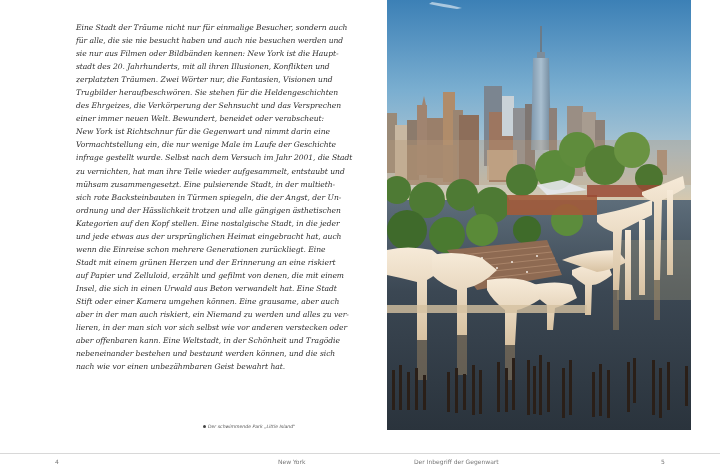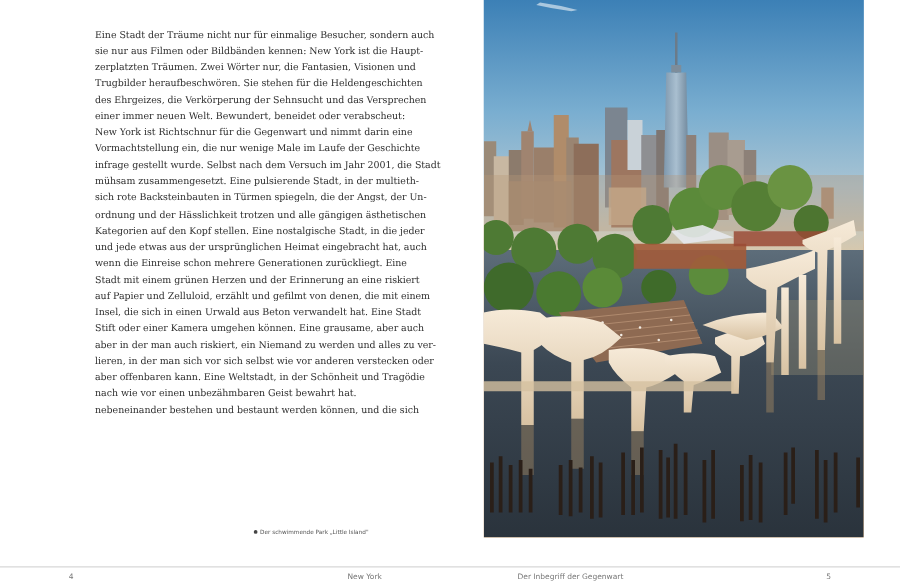--- a/index.html
+++ b/index.html
@@ -1,21 +1,21 @@
 <!DOCTYPE html>
 <html><head>
 <meta charset="utf-8">
 <style>
   html, body { margin:0; padding:0; }
   body {
     width:720px; height:466px; background:#ffffff; position:relative; overflow:hidden;
     font-family:"DejaVu Serif", serif; color:#2b2b2b;
   }
   .spread { position:absolute; inset:0; }
-  .page-left { position:absolute; left:0; top:0; width:360px; height:466px; }
+  .page-left { position:absolute; left:0; top:0; width:360px; height:466px;font-style:italic; }
   .page-right { position:absolute; left:360px; top:0; width:360px; height:466px; }
 
   .body-text {
     position:absolute; left:76px; top:21px; width:230px;
     font-family:"DejaVu Serif", serif; font-size:7.55px; line-height:13.05px;
     color:#2e2e2e; text-align:justify; hyphens:manual; letter-spacing:-0.02px;
   }
   .body-text .ln { display:block; text-align:justify; text-align-last:justify; white-space:nowrap; overflow:visible; height:13.05px; }
   .body-text .ln.last { text-align-last:left; }
 
@@ -35,43 +35,46 @@
   .photo svg { position:absolute; left:0; top:0; width:304px; height:430px; }
 </style>
 </head>
 <body>
 
 <div class="spread">
 
   <div class="page-left">
     <div class="body-text" id="body-text">
         <span class="ln">Eine Stadt der Träume nicht nur für einmalige Besucher, sondern auch</span>
+        <span class="ln">für alle, die sie nie besucht haben und auch nie besuchen werden und</span>
         <span class="ln">sie nur aus Filmen oder Bildbänden kennen: New York ist die Haupt-</span>
+        <span class="ln">stadt des 20. Jahrhunderts, mit all ihren Illusionen, Konflikten und</span>
         <span class="ln">zerplatzten Träumen. Zwei Wörter nur, die Fantasien, Visionen und</span>
         <span class="ln">Trugbilder heraufbeschwören. Sie stehen für die Heldengeschichten</span>
         <span class="ln">des Ehrgeizes, die Verkörperung der Sehnsucht und das Versprechen</span>
         <span class="ln">einer immer neuen Welt. Bewundert, beneidet oder verabscheut:</span>
         <span class="ln">New York ist Richtschnur für die Gegenwart und nimmt darin eine</span>
         <span class="ln">Vormachtstellung ein, die nur wenige Male im Laufe der Geschichte</span>
         <span class="ln">infrage gestellt wurde. Selbst nach dem Versuch im Jahr 2001, die Stadt</span>
+        <span class="ln">zu vernichten, hat man ihre Teile wieder aufgesammelt, entstaubt und</span>
         <span class="ln">mühsam zusammengesetzt. Eine pulsierende Stadt, in der multieth-</span>
         <span class="ln">sich rote Backsteinbauten in Türmen spiegeln, die der Angst, der Un-</span>
         <span class="ln">ordnung und der Hässlichkeit trotzen und alle gängigen ästhetischen</span>
         <span class="ln">Kategorien auf den Kopf stellen. Eine nostalgische Stadt, in die jeder</span>
         <span class="ln">und jede etwas aus der ursprünglichen Heimat eingebracht hat, auch</span>
         <span class="ln">wenn die Einreise schon mehrere Generationen zurückliegt. Eine</span>
         <span class="ln">Stadt mit einem grünen Herzen und der Erinnerung an eine riskiert</span>
         <span class="ln">auf Papier und Zelluloid, erzählt und gefilmt von denen, die mit einem</span>
         <span class="ln">Insel, die sich in einen Urwald aus Beton verwandelt hat. Eine Stadt</span>
         <span class="ln">Stift oder einer Kamera umgehen können. Eine grausame, aber auch</span>
         <span class="ln">aber in der man auch riskiert, ein Niemand zu werden und alles zu ver-</span>
         <span class="ln">lieren, in der man sich vor sich selbst wie vor anderen verstecken oder</span>
         <span class="ln">aber offenbaren kann. Eine Weltstadt, in der Schönheit und Tragödie</span>
+        <span class="ln">nebeneinander bestehen und bestaunt werden können, und die sich</span>
         <span class="ln last">nach wie vor einen unbezähmbaren Geist bewahrt hat.</span>
-        <span class="ln">nebeneinander bestehen und bestaunt werden können, und die sich</span>
       </div>
 
     <div class="caption">
       <span class="bullet"></span><span>Der schwimmende Park „Little Island"</span>
     </div>
   </div>
 
   <div class="page-right">
     <div class="photo">
       <svg viewBox="0 0 304 430" preserveAspectRatio="none">

